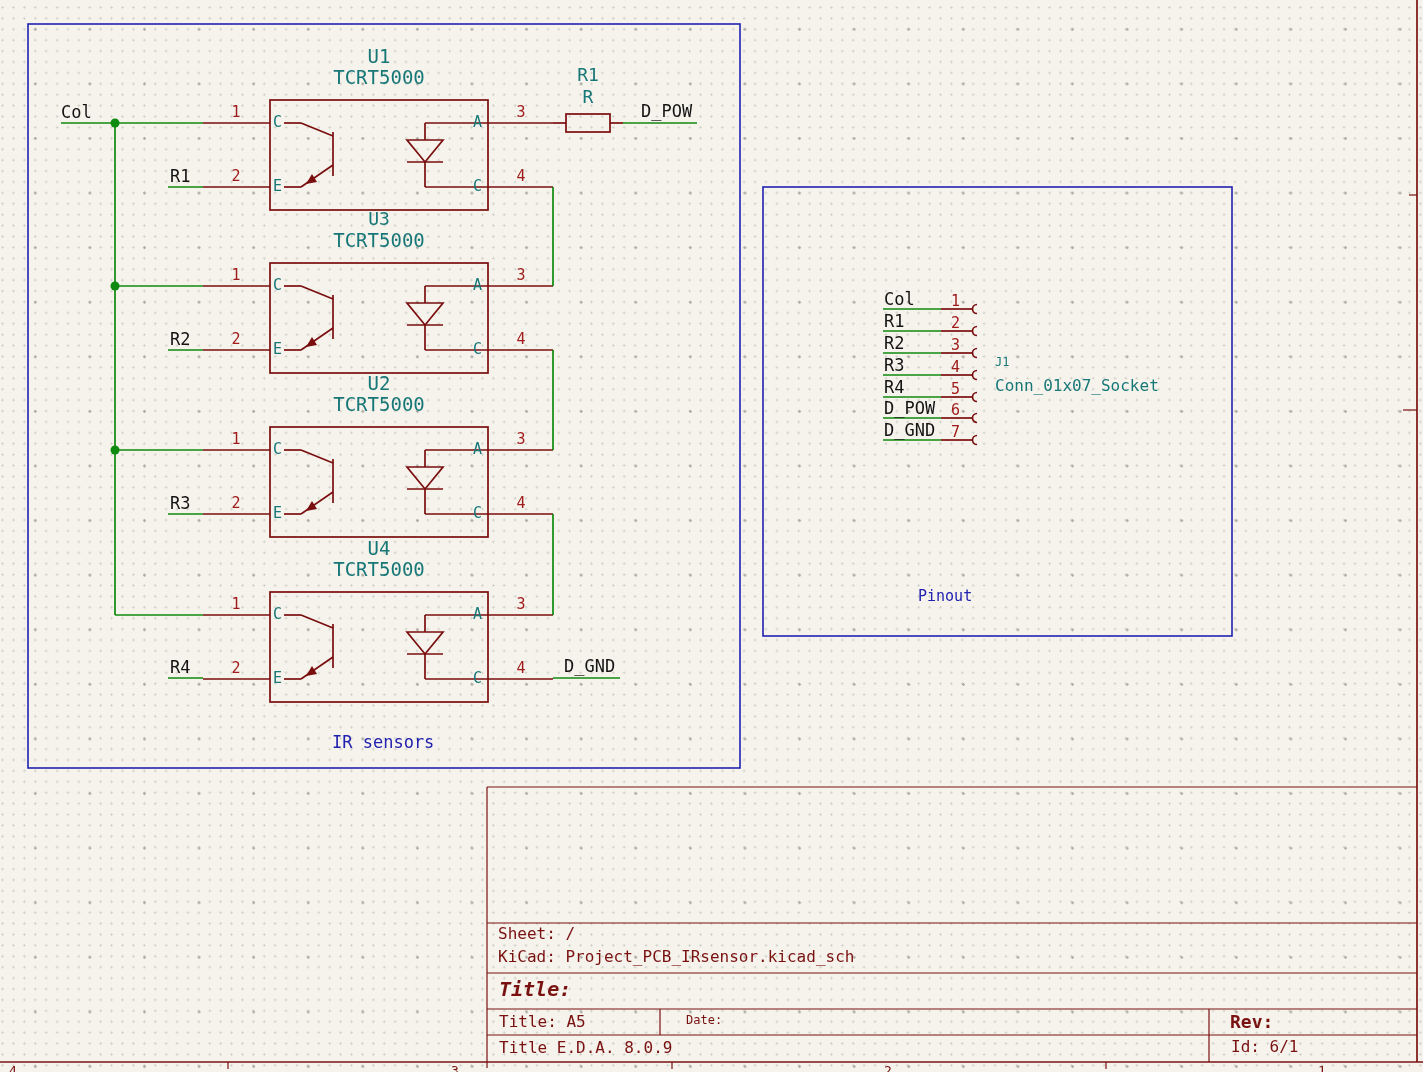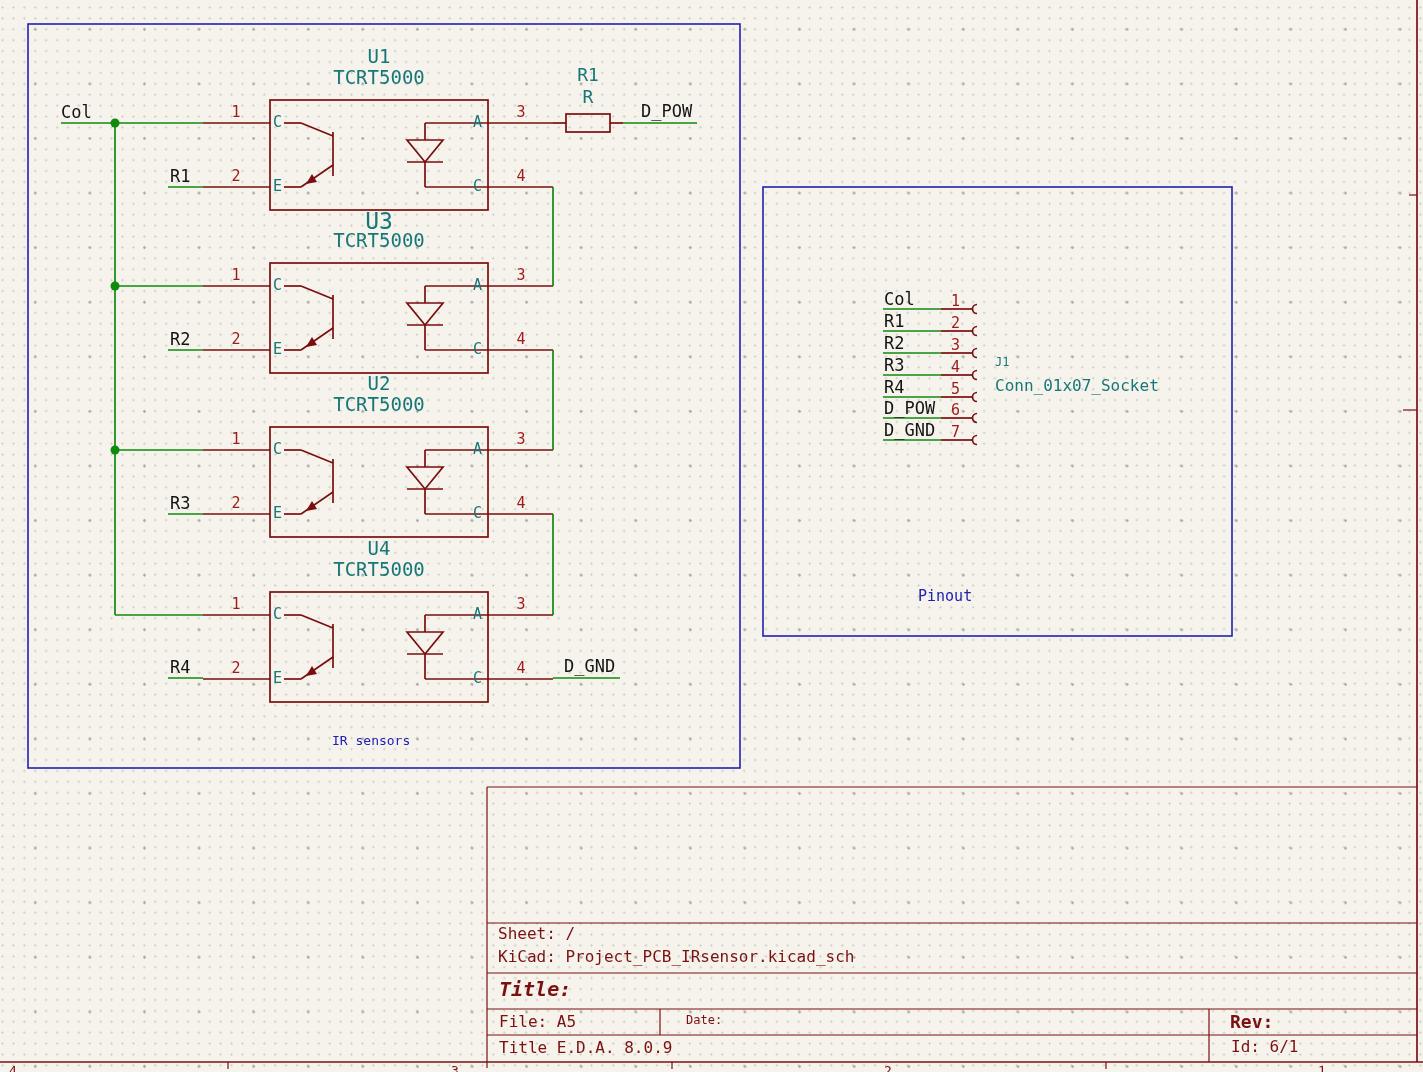--- a/index.html
+++ b/index.html
@@ -157,21 +157,21 @@
   <span class="t teal ctr" style="left:379px;top:68px;font-size:19px">TCRT5000</span>
   <span class="t red ctr" style="left:236px;top:105px;font-size:15px">1</span>
   <span class="t red ctr" style="left:236px;top:169px;font-size:15px">2</span>
   <span class="t red ctr" style="left:521px;top:105px;font-size:15px">3</span>
   <span class="t red ctr" style="left:521px;top:169px;font-size:15px">4</span>
   <span class="t teal" style="left:273px;top:115px;font-size:15px">C</span>
   <span class="t teal" style="left:273px;top:179px;font-size:15px">E</span>
   <span class="t teal" style="left:473px;top:115px;font-size:15px">A</span>
   <span class="t teal" style="left:473px;top:179px;font-size:15px">C</span>
 
-  <span class="t teal ctr" style="left:379px;top:210px;font-size:23px">U3</span>
+  <span class="t teal ctr" style="left:379px;top:210px;font-size:18px">U3</span>
   <span class="t teal ctr" style="left:379px;top:231px;font-size:19px">TCRT5000</span>
   <span class="t red ctr" style="left:236px;top:268px;font-size:15px">1</span>
   <span class="t red ctr" style="left:236px;top:332px;font-size:15px">2</span>
   <span class="t red ctr" style="left:521px;top:268px;font-size:15px">3</span>
   <span class="t red ctr" style="left:521px;top:332px;font-size:15px">4</span>
   <span class="t teal" style="left:273px;top:278px;font-size:15px">C</span>
   <span class="t teal" style="left:273px;top:342px;font-size:15px">E</span>
   <span class="t teal" style="left:473px;top:278px;font-size:15px">A</span>
   <span class="t teal" style="left:473px;top:342px;font-size:15px">C</span>
 
@@ -201,21 +201,21 @@
   <span class="t teal ctr" style="left:588px;top:88px;font-size:18px">R</span>
 
   <span class="t blk" style="left:61px;top:104px">Col</span>
   <span class="t blk" style="left:170px;top:168px">R1</span>
   <span class="t blk" style="left:170px;top:331px">R2</span>
   <span class="t blk" style="left:170px;top:495px">R3</span>
   <span class="t blk" style="left:170px;top:659px">R4</span>
   <span class="t blk" style="left:641px;top:103px">D_POW</span>
   <span class="t blk" style="left:564px;top:658px">D_GND</span>
 
-  <span class="t blue" style="left:332px;top:734px;font-size:13px">IR sensors</span>
+  <span class="t blue" style="left:332px;top:734px;font-size:17px">IR sensors</span>
   <span class="t blue" style="left:918px;top:589px;font-size:15px">Pinout</span>
 
   <span class="t blk" style="left:884px;top:291px">Col</span>
   <span class="t blk" style="left:884px;top:313px">R1</span>
   <span class="t blk" style="left:884px;top:335px">R2</span>
   <span class="t blk" style="left:884px;top:357px">R3</span>
   <span class="t blk" style="left:884px;top:379px">R4</span>
   <span class="t blk" style="left:884px;top:400px">D_POW</span>
   <span class="t blk" style="left:884px;top:422px">D_GND</span>
   <span class="t red rt" style="left:926px;top:294px;width:34px;font-size:15px">1</span>
@@ -224,21 +224,21 @@
   <span class="t red rt" style="left:926px;top:360px;width:34px;font-size:15px">4</span>
   <span class="t red rt" style="left:926px;top:382px;width:34px;font-size:15px">5</span>
   <span class="t red rt" style="left:926px;top:403px;width:34px;font-size:15px">6</span>
   <span class="t red rt" style="left:926px;top:425px;width:34px;font-size:15px">7</span>
   <span class="t teal" style="left:995px;top:356px;font-size:12px">J1</span>
   <span class="t teal" style="left:995px;top:378px;font-size:16px">Conn_01x07_Socket</span>
 
   <span class="t dkr" style="left:498px;top:926px;font-size:16px">Sheet: /</span>
   <span class="t dkr" style="left:498px;top:949px;font-size:16px">KiCad: Project_PCB_IRsensor.kicad_sch</span>
   <span class="t dkr" style="left:499px;top:979px;font-size:20px;font-weight:bold;font-style:italic">Title:</span>
-  <span class="t dkr" style="left:499px;top:1014px;font-size:16px">File: A5</span>
+  <span class="t dkr" style="left:499px;top:1014px;font-size:16px">Title: A5</span>
   <span class="t dkr" style="left:686px;top:1014px;font-size:12px">Date:</span>
   <span class="t dkr" style="left:1230px;top:1013px;font-size:18px;font-weight:bold">Rev:</span>
   <span class="t dkr" style="left:499px;top:1040px;font-size:16px">Title E.D.A. 8.0.9</span>
   <span class="t dkr" style="left:1231px;top:1039px;font-size:16px">Id: 6/1</span>
 
   <span class="t dkr" style="left:9px;top:1064px;font-size:13px">4</span>
   <span class="t dkr" style="left:451px;top:1064px;font-size:13px">3</span>
   <span class="t dkr" style="left:884px;top:1064px;font-size:13px">2</span>
   <span class="t dkr" style="left:1318px;top:1064px;font-size:13px">1</span>
 

